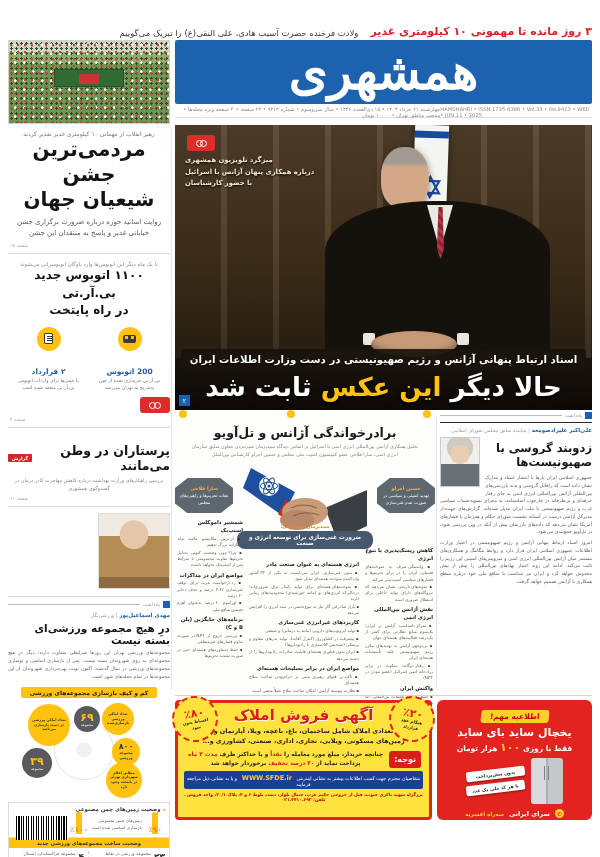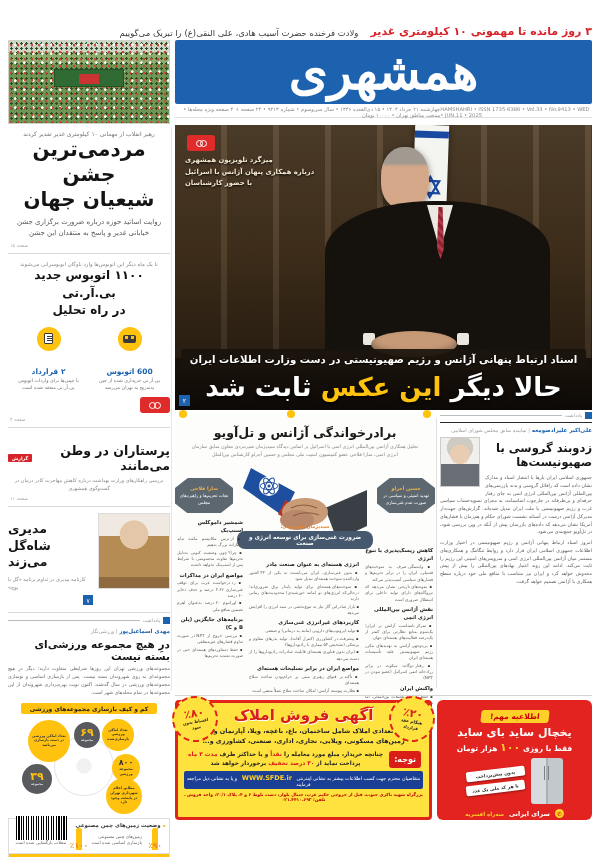--- a/index.html
+++ b/index.html
@@ -222,27 +222,27 @@
     </div>
     <div class="l-kicker">رهبر انقلاب از مهمانی ۱۰ کیلومتری غدیر تقدیر کردند</div>
     <div class="l-h">مردمی‌ترین جشن</div>
     <div class="l-h">شیعیان جهان</div>
     <div class="l-deck">روایت اساتید حوزه درباره ضرورت برگزاری جشن خیابانی غدیر و پاسخ به منتقدان این جشن</div>
     <div class="pageref">صفحه ۱۵</div>
 
     <div class="bus">
       <div class="b-kicker">تا یک ماه دیگر این اتوبوس‌ها وارد ناوگان اتوبوسرانی می‌شوند</div>
       <div class="b-h">۱۱۰۰ اتوبوس جدید بی.آر.تی</div>
-      <div class="b-h">در راه تحلیل</div>
+      <div class="b-h">در راه پایتخت</div>
       <div class="stats">
         <div class="stat">
           <div class="circ">
               <span class="icon-bus"></span>
             </div>
-          <div class="val">600 اتوبوس</div>
+          <div class="val">200 اتوبوس</div>
           <div class="desc">بی.آر.تی خریداری شده از چین به‌تدریج به تهران می‌رسد</div>
         </div>
         <div class="stat">
           <div class="circ">
               <span class="icon-contract"></span>
             </div>
           <div class="val">۲ قرارداد</div>
           <div class="desc">با چینی‌ها برای واردات اتوبوس بی.آر.تی منعقد شده است</div>
         </div>
       </div>
@@ -257,26 +257,20 @@
       <div class="n-row">
         <span class="n-h">پرستاران در وطن می‌مانند</span>
         <span class="n-tag">گزارش</span>
       </div>
       <div class="n-deck">بررسی راهکارهای وزارت بهداشت درباره کاهش مهاجرت کادر درمان در گفت‌وگوی همشهری</div>
       <div class="pageref">صفحه ۱۱</div>
     </div>
 
     <div class="mediri">
       <div class="m-photo"></div>
-      <div class="m-text">
-        <div class="m-h">مدیری</div>
-        <div class="m-h">شاه‌گل می‌زند</div>
-        <div class="m-deck">کارنامه مدیری در تداوم برنامه «گل یا پوچ»</div>
-        <div class="pbadge">۷</div>
-      </div>
     </div>
 
     <div class="note">
       <div class="rule-row">
         <span class="rule-sq"></span>
         <span class="rule-lbl">یادداشت</span>
         <span class="rule-ln"></span>
       </div>
       <div class="note-author">
         <b>مهدی اسماعیل‌پور</b>

